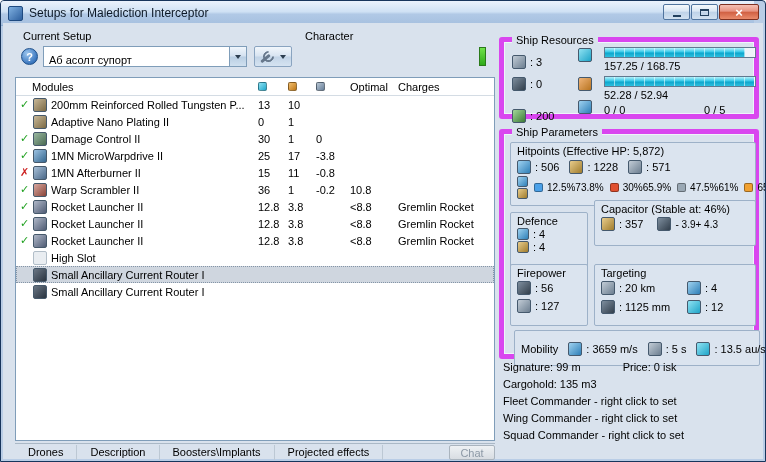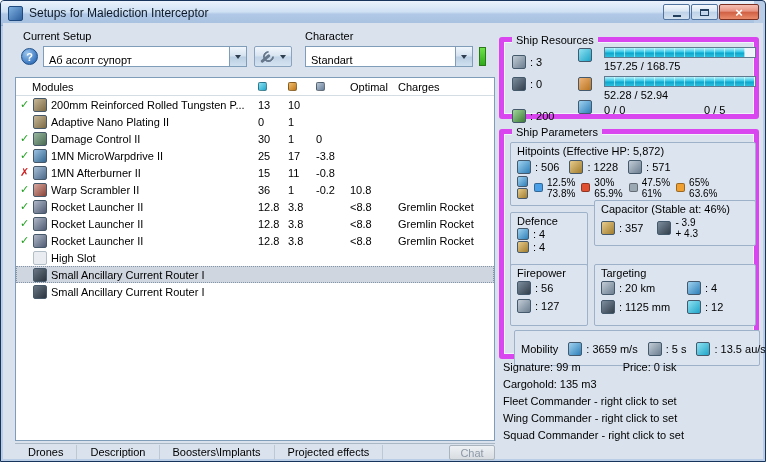--- a/index.html
+++ b/index.html
@@ -111,21 +111,21 @@
 
   
   .bar{position:absolute;height:11px;border:1px solid #61798f;background:#eef4f9;overflow:hidden}
   .bar .fill{position:absolute;left:0;top:0;bottom:0;
              background:linear-gradient(#b2f0fa,#34c8e8 45%,#0da6cc 55%,#2cc0e0)}
   .bar .ticks{position:absolute;inset:0;
               background:repeating-linear-gradient(90deg,transparent 0 9px,rgba(255,255,255,.55) 9px 10px)}
 
   
   .resists{display:flex;align-items:center;gap:6px;padding:2px 0 0 6px}
-  .resvals{display:flex;flex-direction:column;line-height:11px;font-size:10px}
+  .resvals{display:flex;flex-direction:row;line-height:11px;font-size:10px}
   .dmg{width:9px;height:9px;border-radius:2px;border:1px solid rgba(0,0,0,.35);flex:none}
   .dmg.em{background:#4aa0e8}.dmg.th{background:#e05030}.dmg.ki{background:#9aa8b4}.dmg.ex{background:#f0a030}
   .mini{width:11px;height:11px;border-radius:2px;border:1px solid #45596d;flex:none}
   .mini.shield{background:linear-gradient(135deg,#9fd2f0,#2e7fb8)}
   .mini.armor{background:linear-gradient(135deg,#e8cc8c,#a07c2c)}
   .minicol{display:flex;flex-direction:column;gap:1px}
 
   .infoline{position:absolute;white-space:nowrap}
 </style>
 </head>
@@ -158,26 +158,20 @@
       <span class="arrowbox">
           <span class="arrow-down"></span>
         </span>
     </div>
     <div class="toolbtn" style="left:251px;top:23px">
       <span class="wrench"></span>
       <span class="arrow-down"></span>
     </div>
 
     <span class="lbl" style="left:302px;top:7px">Character</span>
-    <div class="combo" style="left:302px;top:23px;width:168px">
-      <span class="cval">Standart</span>
-      <span class="arrowbox">
-          <span class="arrow-down"></span>
-        </span>
-    </div>
     <span class="charbar" style="left:476px;top:24px"></span>
 
     <div class="modlist">
       <div class="mhead">
         <span class="mname">Modules</span>
         <span class="mc cpu"><span class="colic cpu-c"></span></span>
         <span class="mc pg"><span class="colic pg-c"></span></span>
         <span class="mc cap"><span class="colic cap-c"></span></span>
         <span class="mc opt">Optimal</span>
         <span class="mc chg">Charges</span>

